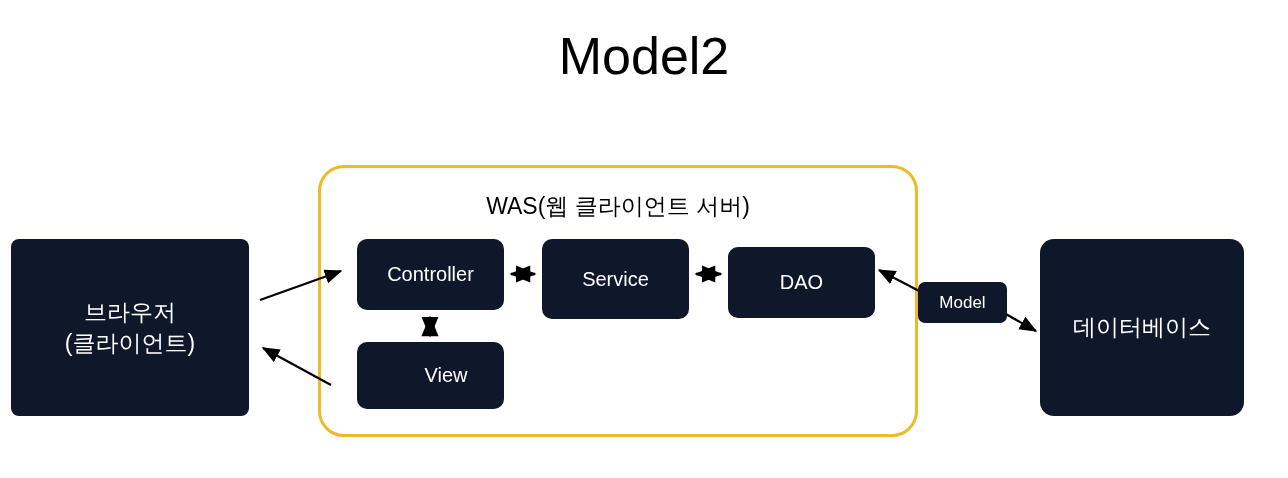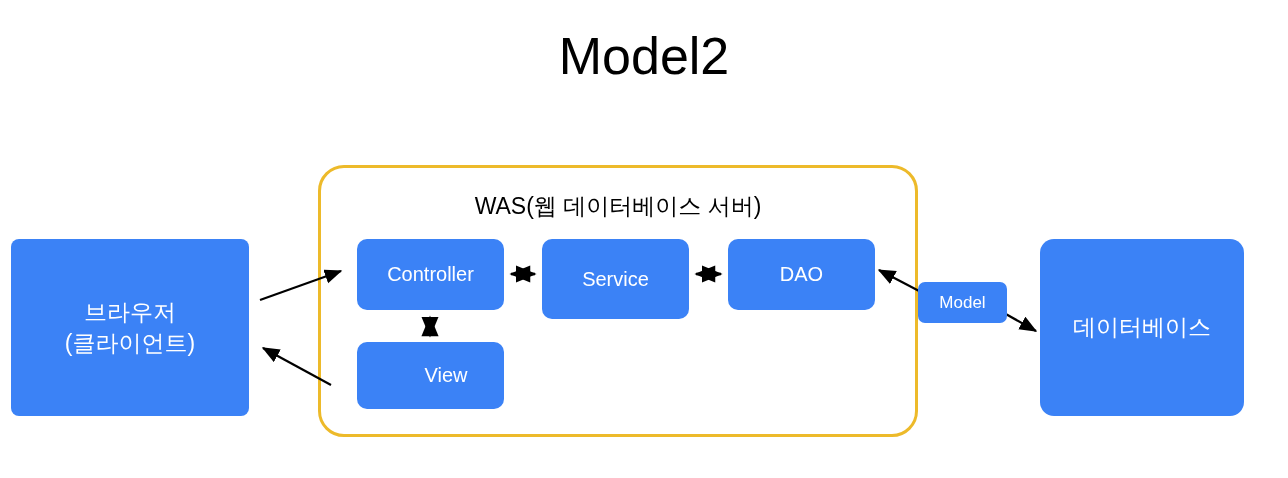--- a/index.html
+++ b/index.html
@@ -28,21 +28,21 @@
     font-size: 52px;
     line-height: 56px;
     color: #000000;
     font-weight: 400;
     letter-spacing: 0px;
     white-space: pre;
   }
   
   .box {
     position: absolute;
-    background: #3b82f6;
+    background: #0f172a;
     border-radius: 10px;
     color: #ffffff;
     display: flex;
     align-items: center;
     justify-content: center;
     text-align: center;
     font-weight: 400;
     box-sizing: border-box;
     white-space: pre-line;
   }
@@ -98,21 +98,21 @@
   }
   #service-box {
     left: 542px;
     top: 239px;
     width: 147px;
     height: 80px;
     font-size: 20px;
   }
   #dao-box {
     left: 728px;
-    top: 239px;
+    top: 247px;
     width: 147px;
     height: 71px;
     font-size: 20px;
   }
   #view-box {
     left: 357px;
     top: 342px;
     width: 147px;
     height: 67px;
     font-size: 20px;
@@ -139,21 +139,21 @@
   }
 </style>
 </head>
 <body>
 
 <div id="canvas">
 
   <div id="diagram-title">Model2</div>
 
   <div id="was-container"></div>
-  <div id="was-label">WAS(웹 데이터베이스 서버)</div>
+  <div id="was-label">WAS(웹 클라이언트 서버)</div>
 
   <svg id="arrow-layer" viewBox="0 0 1288 478" width="1288" height="478" xmlns="http://www.w3.org/2000/svg">
     <defs>
       <marker id="ah" markerWidth="9" markerHeight="9" refX="7.4" refY="3.3" orient="auto" markerUnits="strokeWidth">
         <path d="M0,0 L8,3.3 L0,6.6 z" fill="#000000"></path>
       </marker>
       <marker id="ah-start" markerWidth="9" markerHeight="9" refX="0.6" refY="3.3" orient="auto" markerUnits="strokeWidth">
         <path d="M8,0 L0,3.3 L8,6.6 z" fill="#000000"></path>
       </marker>
     </defs>

